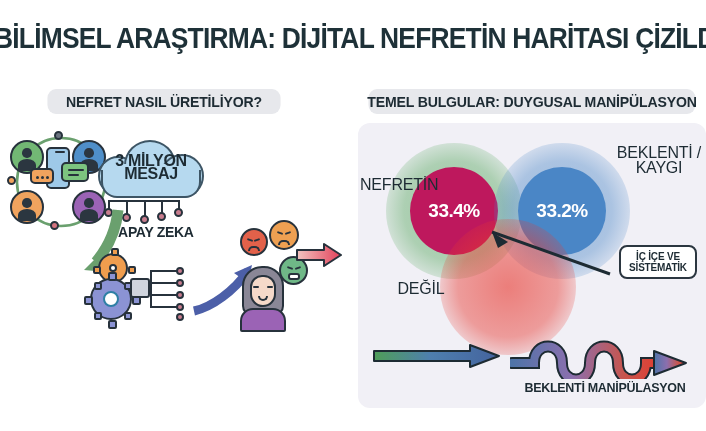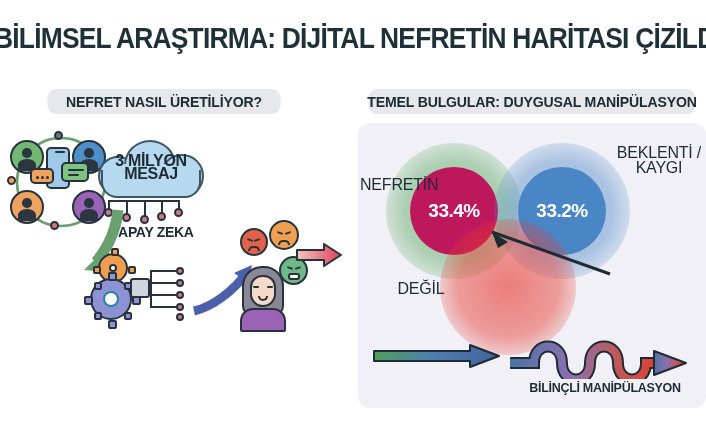--- a/index.html
+++ b/index.html
@@ -314,20 +314,24 @@
 
   <div class="venn-blob" style="left:82px;top:96px;width:136px;height:136px;
        background:radial-gradient(circle,rgba(232,56,47,0.62) 0%,rgba(232,56,47,0.46) 52%,rgba(232,56,47,0.17) 74%,rgba(232,56,47,0.05) 100%);"></div>
   <div class="venn-label" style="left:34px;top:158px;width:58px;">DEĞİL</div>
 
   <svg id="callout-svg" viewBox="0 0 140 58">
     <path d="M4 4 L122 46" stroke="#1d2b33" stroke-width="3" fill="none"></path>
     <path d="M4 4 L20 14 L10 20 Z" fill="#1d2b33"></path>
   </svg>
 
+  <div id="callout">
+    <span>İÇ İÇE VE</span>
+    <span>SİSTEMATİK</span>
+  </div>
 
   <div id="arrow-row">
     <svg width="130" height="26" style="position:absolute;left:14px;top:2px">
       <defs>
         <linearGradient id="straightgrad" x1="0" y1="0" x2="1" y2="0">
           <stop offset="0%" stop-color="#4f9e58"></stop>
           <stop offset="45%" stop-color="#4e7fae"></stop>
           <stop offset="100%" stop-color="#44639e"></stop>
         </linearGradient>
       </defs>
@@ -342,15 +346,15 @@
           <stop offset="75%" stop-color="#c8554d"></stop>
           <stop offset="100%" stop-color="#e23b2e"></stop>
         </linearGradient>
       </defs>
       <path d="M2 30 L24 30 C24 8, 52 8, 52 30 C52 52, 80 52, 80 30
                C80 8, 108 8, 108 30 C108 52, 136 52, 136 30 L152 30" fill="none" stroke="#1d2b33" stroke-width="12" stroke-linecap="round"></path>
       <path d="M2 30 L24 30 C24 8, 52 8, 52 30 C52 52, 80 52, 80 30
                C80 8, 108 8, 108 30 C108 52, 136 52, 136 30 L152 30" fill="none" stroke="url(#wavygrad)" stroke-width="8" stroke-linecap="round"></path>
       <path d="M144 18 L176 30 L144 42 Z" fill="url(#wavygrad)" stroke="#1d2b33" stroke-width="2" stroke-linejoin="round"></path>
     </svg>
-    <div class="arrow-cap" style="left:156px;top:40px;width:182px;">BİLİNÇLİ MANİPÜLASYON</div>
+    <div class="arrow-cap" style="left:156px;top:40px;width:182px;">BEKLENTİ MANİPÜLASYON</div>
   </div>
 </div>
 
 </body></html>

